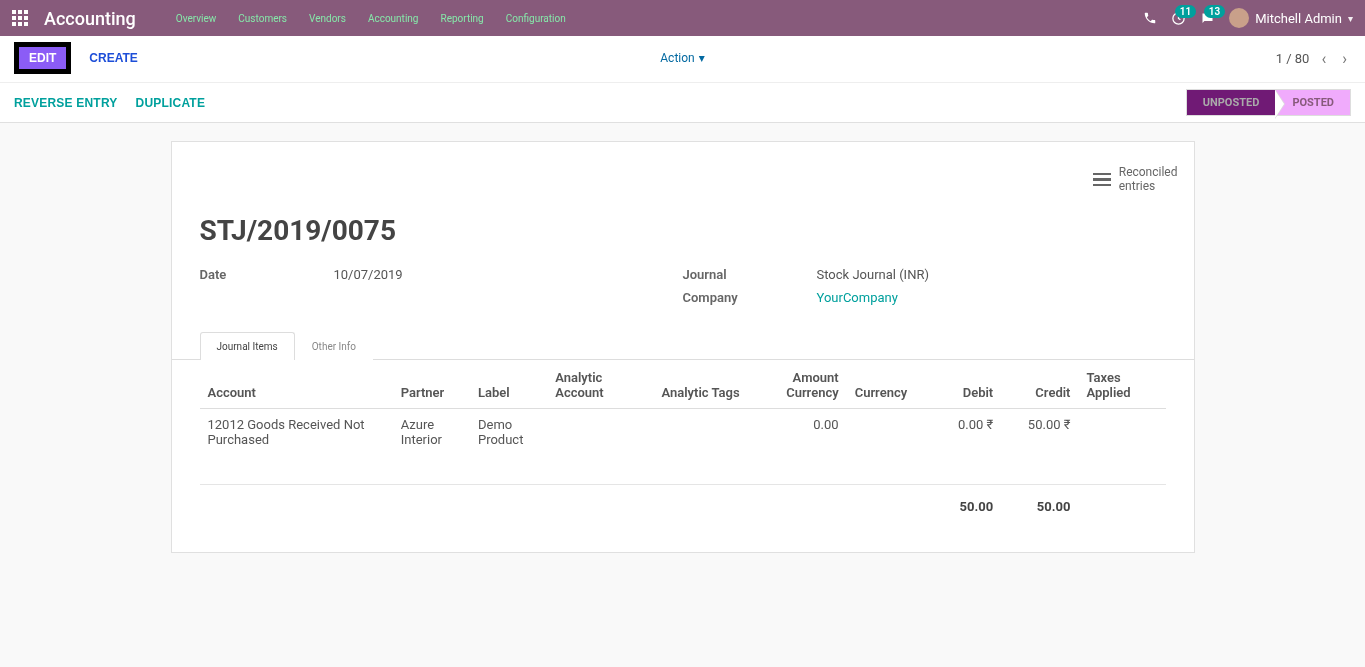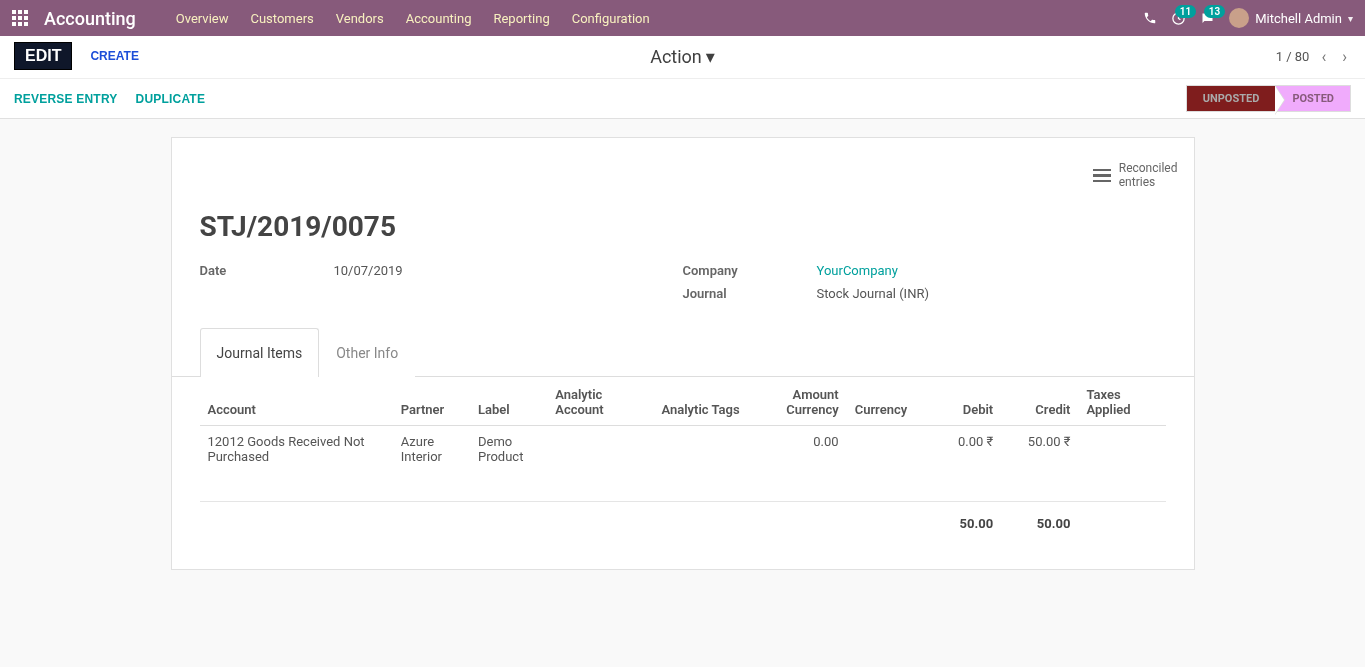--- a/index.html
+++ b/index.html
@@ -4,46 +4,46 @@
 <style>
   * { box-sizing: border-box; margin: 0; padding: 0; }
   body { font-family: -apple-system, BlinkMacSystemFont, "Segoe UI", Roboto, "Helvetica Neue", Arial, sans-serif; font-size: 13px; color: #4c4c4c; background: #f9f9f9; }
   
   
   .navbar { background: #875a7b; height: 36px; display: flex; align-items: center; padding: 0 12px; color: #fff; }
   .apps-icon { display: inline-block; width: 16px; height: 16px; margin-right: 16px; cursor: pointer; }
   .apps-icon svg { display:block; }
   .brand { font-size: 18px; font-weight: 500; margin-right: 40px; }
   .nav-items { display: flex; gap: 22px; }
-  .nav-item { color: #fef9c3; font-size: 13px; cursor: pointer; opacity: 0.95; }
+  .nav-item { color: #86efac; font-size: 10px; cursor: pointer; opacity: 0.95; }
   .nav-right { margin-left: auto; display: flex; align-items: center; gap: 14px; }
   .nav-icon { position: relative; cursor: pointer; display:flex; align-items:center; }
   .badge { background: #00a09d; color: #fff; font-size: 10px; border-radius: 8px; padding: 1px 5px; position: absolute; top: -6px; right: -10px; font-weight: 600; }
   .user { display: flex; align-items: center; gap: 6px; cursor: pointer; }
   .avatar { width: 20px; height: 20px; border-radius: 50%; background: #c9a08a; display:inline-block; }
   .caret { font-size: 10px; opacity: .9; }
 
   
   .control-panel { background: #fff; border-bottom: 1px solid #e0e0e0; }
   .breadcrumb-row { padding: 10px 14px 0; display:flex; align-items:center; }
   .breadcrumb a { color: #00a09d; text-decoration: none; font-size: 18px; }
   .breadcrumb .sep { color: #999; margin: 0 6px; font-size: 18px; }
   .breadcrumb .current { color: #777; font-size: 18px; }
   .actions-row { display:flex; align-items:center; padding: 6px 14px 8px; position: relative; }
-  .btn-primary { background: #0f172a; color: #fff; border: 1px solid #000000; padding: 4px 10px; font-weight: 600; font-size: 16px; cursor: pointer; }
+  .btn-primary { background: #8b5cf6; color: #fff; border: 5px solid #000000; padding: 4px 10px; font-weight: 600; font-size: 12px; cursor: pointer; }
   .btn-link { background: none; border: none; color: #1d4ed8; font-weight: 600; font-size: 12px; padding: 4px 10px; cursor: pointer; margin-left: 8px; }
-  .action-dropdown { position: absolute; left: 50%; transform: translateX(-50%); color: #404040; font-size: 18px; cursor: pointer; display:flex; align-items:center; gap:4px; }
+  .action-dropdown { position: absolute; left: 50%; transform: translateX(-50%); color: #0369a1; font-size: 12px; cursor: pointer; display:flex; align-items:center; gap:4px; }
   .pager { margin-left: auto; display:flex; align-items:center; gap: 8px; }
   .pager-text { color: #555; }
   .pager-arrow { color: #777; cursor: pointer; padding: 2px 4px; font-size: 16px; }
 
   .secondary-actions { display:flex; align-items:center; padding: 6px 14px; border-top: 1px solid #eee; }
   .secondary-actions .btn-link2 { background:none; border:none; color:#00a09d; font-weight:700; font-size:12px; cursor:pointer; margin-right: 18px; letter-spacing:.2px; }
   .status-bar { margin-left:auto; display:flex; }
-  .status-step { background:#7f1d1d; border:1px solid #ddd; padding:6px 16px; font-size:11px; font-weight:700; color:#aaa; position:relative; }
+  .status-step { background:#701a75; border:1px solid #ddd; padding:6px 16px; font-size:11px; font-weight:700; color:#aaa; position:relative; }
   .status-step.active { color:#875a7b; background: #f0abfc; }
   .status-step:first-child { border-right:none; }
   .status-step:first-child::after {
     content:""; position:absolute; right:-9px; top:0; bottom:0; width:0; height:0;
     border-top: 14px solid transparent; border-bottom: 14px solid transparent; border-left: 9px solid #fff; z-index:2;
   }
   .status-step:first-child::before {
     content:""; position:absolute; right:-10px; top:-1px; bottom:-1px; width:0; height:0;
     border-top: 15px solid transparent; border-bottom: 15px solid transparent; border-left: 10px solid #ddd; z-index:1;
   }
@@ -60,21 +60,21 @@
   .record-name { font-size: 28px; color:#444; padding: 20px 28px 16px; }
 
   .fields { display:flex; padding: 0 28px 14px; }
   .field-col { flex:1; }
   .field-row { display:flex; padding: 4px 0; font-size:13px; }
   .field-label { width: 134px; color:#666; font-weight:600; }
   .field-value { color:#555; }
   .field-value a { color:#00a09d; text-decoration:none; }
 
   .tabs { display:flex; padding: 0 28px; border-bottom: 1px solid #ddd; margin-top: 8px; }
-  .tab { padding: 16px 16px; border: 1px solid transparent; border-bottom:none; color:#888; font-size:14px; cursor:pointer; position:relative; top:1px; background:#fff; }
+  .tab { padding: 8px 16px; border: 1px solid transparent; border-bottom:none; color:#888; font-size:10px; cursor:pointer; position:relative; top:1px; background:#fff; }
   .tab.active { border-color:#ddd; color:#444; border-radius: 3px 3px 0 0; background:#fff; }
 
   .table-wrap { padding: 0 28px; }
   table { width:100%; border-collapse: collapse; font-size:13px; }
   thead th { text-align:left; font-weight:600; color:#555; padding: 10px 8px 8px; border-bottom:1px solid #ddd; vertical-align:bottom; }
   thead th.num, tbody td.num, tfoot td.num { text-align:right; }
   tbody td { padding: 8px; color:#555; vertical-align:top; border-bottom: 0; }
   tbody tr { border-bottom: 0; }
   tfoot td { padding: 14px 8px; font-weight:700; color:#444; border-top: 1px solid #e5e5e5; }
   .spacer-row td { height: 30px; border:0; }
@@ -177,26 +177,26 @@
 
     <div class="fields">
       <div class="field-col">
         <div class="field-row">
           <div class="field-label">Date</div>
           <div class="field-value">10/07/2019</div>
         </div>
       </div>
       <div class="field-col">
         <div class="field-row">
+          <div class="field-label">Journal</div>
+          <div class="field-value">Stock Journal (INR)</div>
+        </div>
+        <div class="field-row">
           <div class="field-label">Company</div>
           <div class="field-value"><a href="#">YourCompany</a></div>
-        </div>
-        <div class="field-row">
-          <div class="field-label">Journal</div>
-          <div class="field-value">Stock Journal (INR)</div>
         </div>
       </div>
     </div>
 
     <div class="tabs">
       <div class="tab active">Journal Items</div>
       <div class="tab">Other Info</div>
     </div>
 
     <div class="table-wrap">

